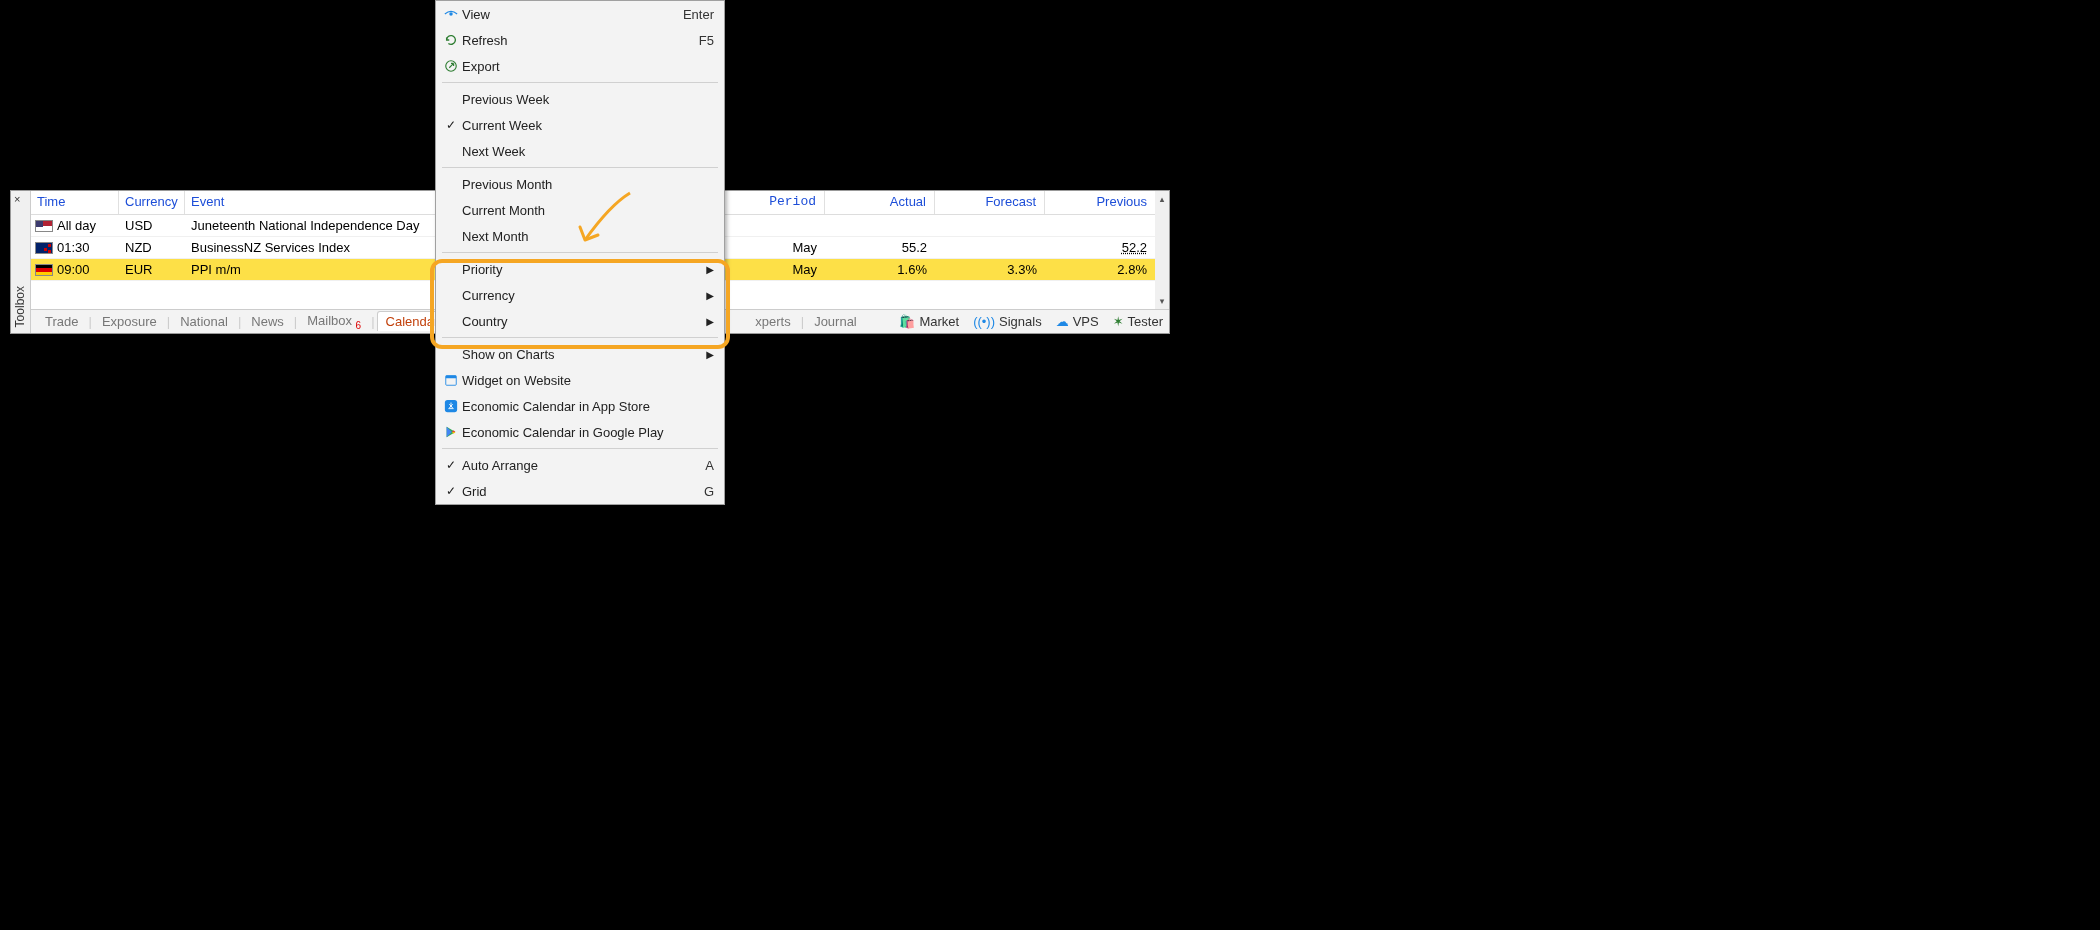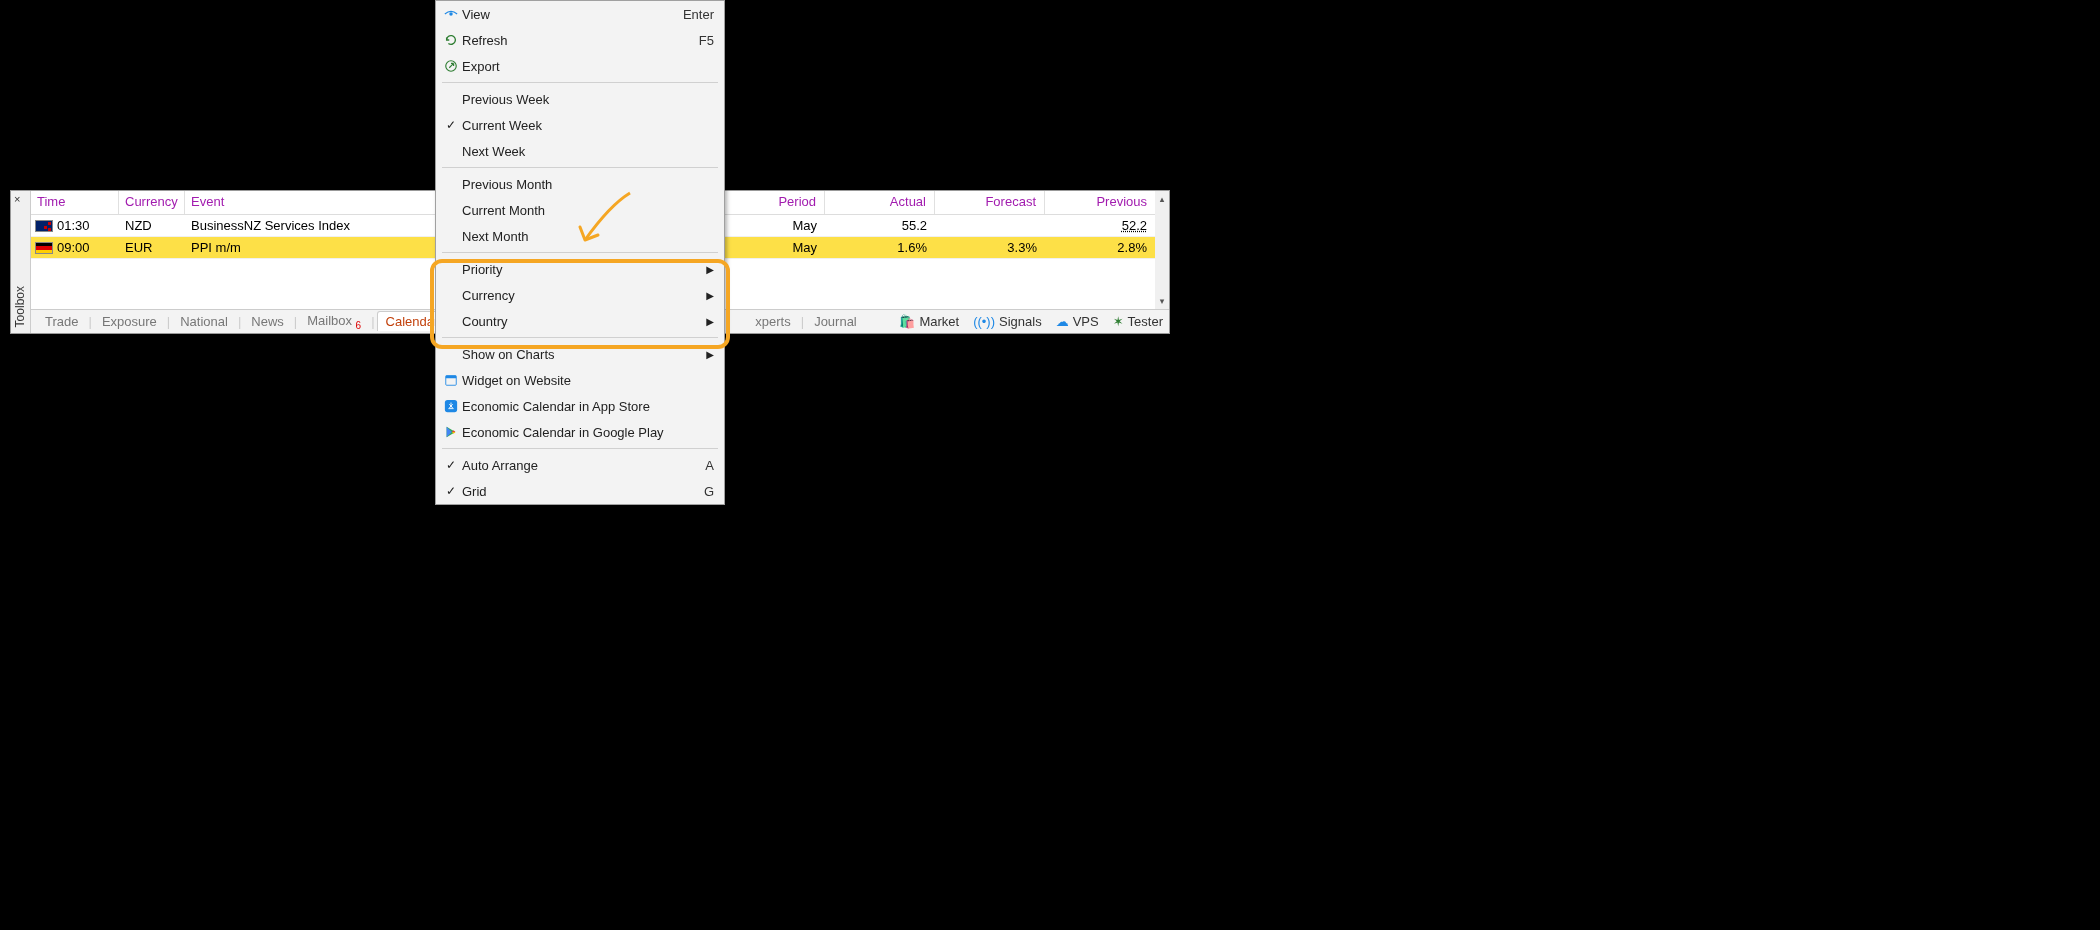--- a/index.html
+++ b/index.html
@@ -27,25 +27,25 @@
   .toolbox-vlabel {
     position: absolute;
     left: 2px; bottom: 6px;
     writing-mode: vertical-rl; transform: rotate(180deg);
     font-size: 12px; color: #333;
   }
   
   .table-area { position: absolute; left: 20px; top: 0; right: 14px; bottom: 24px; overflow: hidden; }
   
   .headers { display: flex; height: 24px; border-bottom: 1px solid #ddd; background: #fff; }
-  .hcell { border-right: 1px solid #e0e0e0; padding: 3px 6px; font-size: 13px; color: #a21caf; }
+  .hcell { border-right: 1px solid #e0e0e0; padding: 3px 6px; font-size: 13px; color: #1d4ed8; }
   .h-time { width: 88px; }
   .h-currency { width: 66px; }
   .h-event { flex: 1; }
-  .h-period { width: 110px; text-align: right; padding-right: 8px; }
+  .h-period { width: 110px; text-align: right; padding-right: 8px; font-family: Liberation Mono, monospace; }
   .h-actual { width: 110px; text-align: right; padding-right: 8px; }
   .h-forecast { width: 110px; text-align: right; padding-right: 8px; }
   .h-previous { width: 110px; text-align: right; padding-right: 8px; border-right: none; }
   
   .group-row { height: 22px; padding: 2px 6px; font-weight: bold; font-size: 13px; background: #fff; border-bottom: 1px solid #eee; }
   
   .data-row { display: flex; height: 22px; font-size: 13px; border-bottom: 1px solid #f0f0f0; align-items: center; }
   .data-row.pink { background: #fde047; }
   .c-time { width: 88px; padding-left: 4px; display: flex; align-items: center; gap: 4px; }
   .c-currency { width: 66px; padding: 0 6px; }
@@ -123,20 +123,32 @@
     <div class="headers">
       <div class="hcell h-time">Time</div>
       <div class="hcell h-currency">Currency</div>
       <div class="hcell h-event">Event</div>
       <div class="hcell h-period">Period</div>
       <div class="hcell h-actual">Actual</div>
       <div class="hcell h-forecast">Forecast</div>
       <div class="hcell h-previous">Previous</div>
     </div>
     <div id="rows-container">
+        <div class="data-row">
+          <div class="c-time">
+            <span class="flag flag-us"></span>
+            <span>All day</span>
+          </div>
+          <div class="c-currency">USD</div>
+          <div class="c-event">Juneteenth National Independence Day</div>
+          <div class="c-period"></div>
+          <div class="c-actual"></div>
+          <div class="c-forecast"></div>
+          <div class="c-previous"><span class=""></span></div>
+        </div>
         <div class="data-row">
           <div class="c-time">
             <span class="flag flag-nz"></span>
             <span>01:30</span>
           </div>
           <div class="c-currency">NZD</div>
           <div class="c-event">BusinessNZ Services Index</div>
           <div class="c-period">May</div>
           <div class="c-actual">55.2</div>
           <div class="c-forecast"></div>

